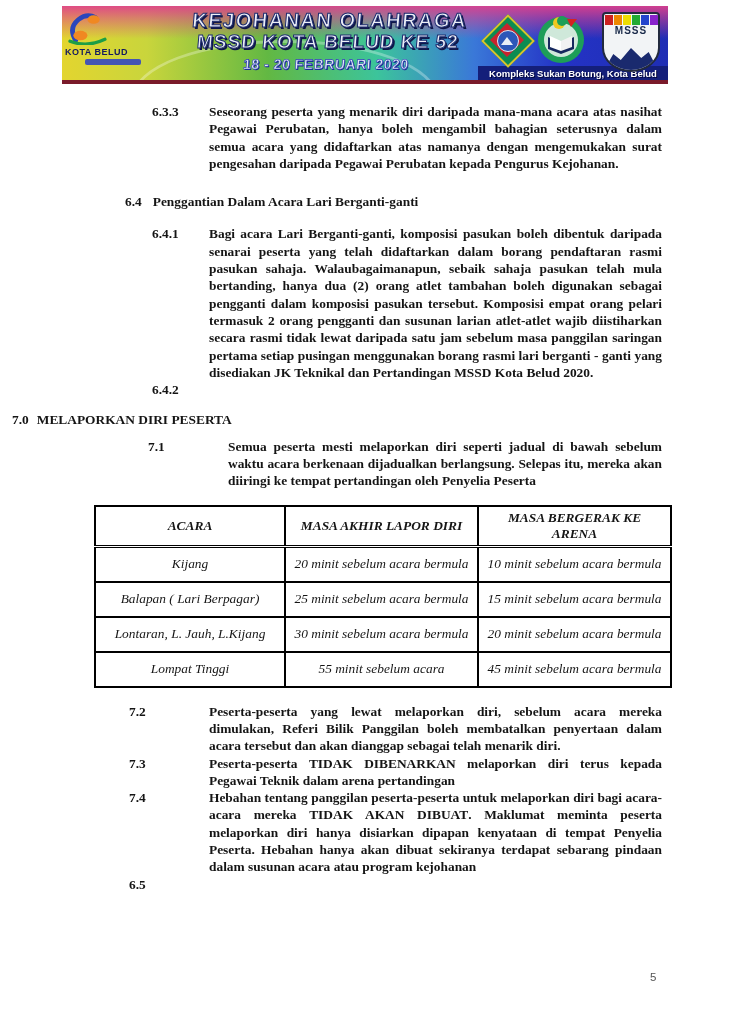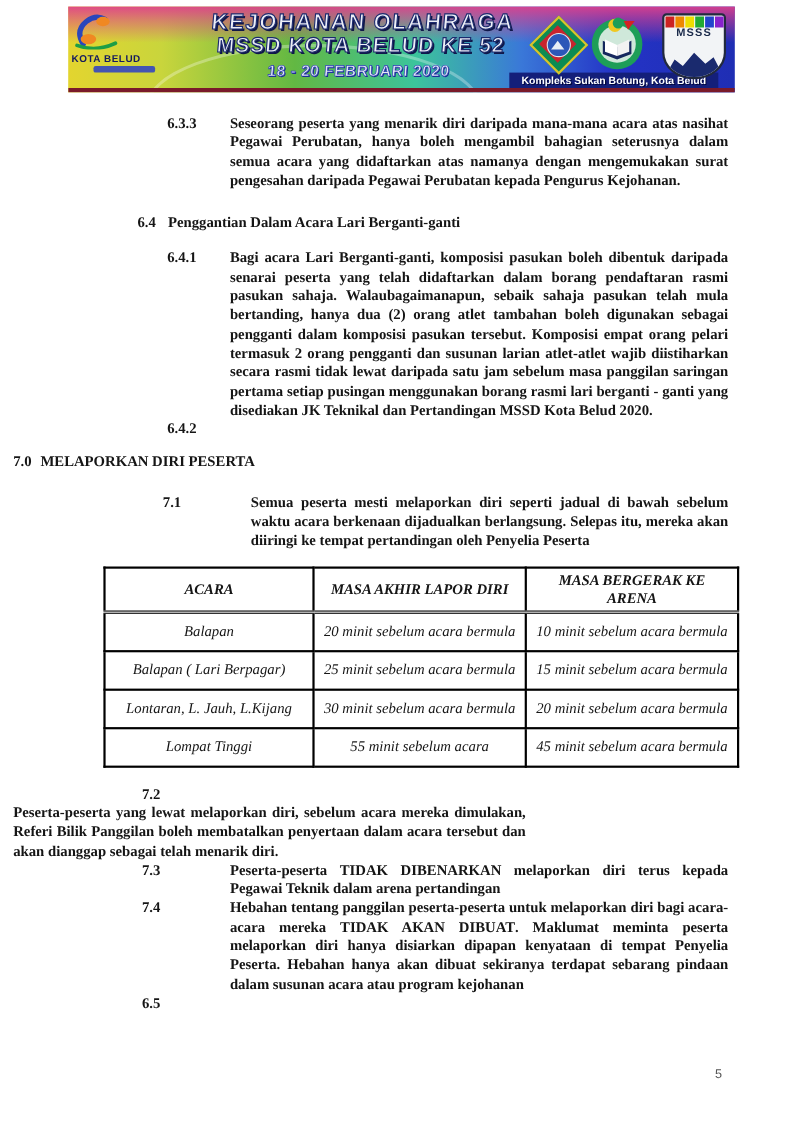--- a/index.html
+++ b/index.html
@@ -46,39 +46,39 @@
   .msss{position:absolute;left:540px;top:6px;width:58px;height:60px;z-index:3;background:#f2f4f6;
         border:2px solid #222a3e;border-radius:4px 4px 50% 50% / 4px 4px 40% 40%;overflow:hidden;box-sizing:border-box;}
   .msss .stripes{display:flex;height:11px;}
   .msss .stripes i{flex:1;margin:1px .5px 0;}
   .msss .s1{background:#cc2222}.msss .s2{background:#ee8800}.msss .s3{background:#eedd00}
   .msss .s4{background:#22aa33}.msss .s5{background:#2244cc}.msss .s6{background:#8822cc}
   .msss .msss-label{font-family:"Liberation Sans",sans-serif;font-weight:bold;font-size:10px;
         color:#1a2a4a;text-align:center;letter-spacing:1px;}
   .msss .mtn2{position:absolute;left:0;bottom:0;width:100%;height:26px;}
 
-  .venue-bar{position:absolute;right:15px;bottom:4px;width:190px;height:14px;background:var(--navy);
+  .venue-bar{position:absolute;right:0;bottom:4px;width:190px;height:14px;background:var(--navy);
       z-index:2;display:flex;align-items:center;justify-content:center;}
   .venue-bar span{font-family:"Liberation Sans",sans-serif;font-weight:bold;font-size:9.5px;
       color:#ffffff;text-shadow:1px 1px 0 #00063a;white-space:nowrap;}
 
   
   .content{position:absolute;left:12px;top:0;width:650px;font-size:13.4px;line-height:17.3px;}
   .item{display:flex;}
   .item .num{font-weight:bold;flex:none;}
   .item .txt{width:466px;text-align:justify;font-weight:bold;}
   .ind-a .num{margin-left:140px;width:57px;}
   .ind-b .num{margin-left:117px;width:80px;}
   .subheading{margin-left:113px;font-weight:bold;}
   .subheading .num{margin-right:11px;}
   .mainheading{font-weight:bold;}
   .mainheading .num{margin-right:8px;}
 
   .m633{margin-top:103px;} .m64{margin-top:21px;} .m641{margin-top:15px;}
-  .m70{margin-top:13px;} .m71{margin-top:19px;padding-left:19px;} .m72{margin-top:15px;flex-direction:column;}
+  .m70{margin-top:13px;} .m71{margin-top:9px;padding-left:19px;} .m72{margin-top:15px;}
 
   
   table.report{border-collapse:collapse;table-layout:fixed;margin:15px 0 0 82px;width:576px;font-style:italic;}
   table.report th,table.report td{border:2px solid #000;text-align:center;vertical-align:middle;
       padding:1px 6px;font-size:13.4px;line-height:16px;}
   table.report th{font-weight:bold;height:36px;border-bottom:3px double #000;}
   table.report td{height:31px;}
   table.report col.c1{width:190px;} table.report col.c2{width:193px;} table.report col.c3{width:193px;}
   td.smalltext{font-size:12.2px;}
 
@@ -186,21 +186,21 @@
         </colgroup>
       <thead>
         <tr>
           <th>ACARA</th>
           <th>MASA AKHIR LAPOR DIRI</th>
           <th>MASA BERGERAK KE ARENA</th>
         </tr>
       </thead>
       <tbody>
         <tr>
-          <td>Balapan</td>
+          <td>Kijang</td>
           <td>20 minit sebelum acara bermula</td>
           <td>10 minit sebelum acara bermula</td>
         </tr>
         <tr>
           <td>Balapan ( Lari Berpagar)</td>
           <td>25 minit sebelum acara bermula</td>
           <td>15 minit sebelum acara bermula</td>
         </tr>
         <tr>
           <td class="smalltext">Lontaran, L. Jauh, L.Kijang</td>

